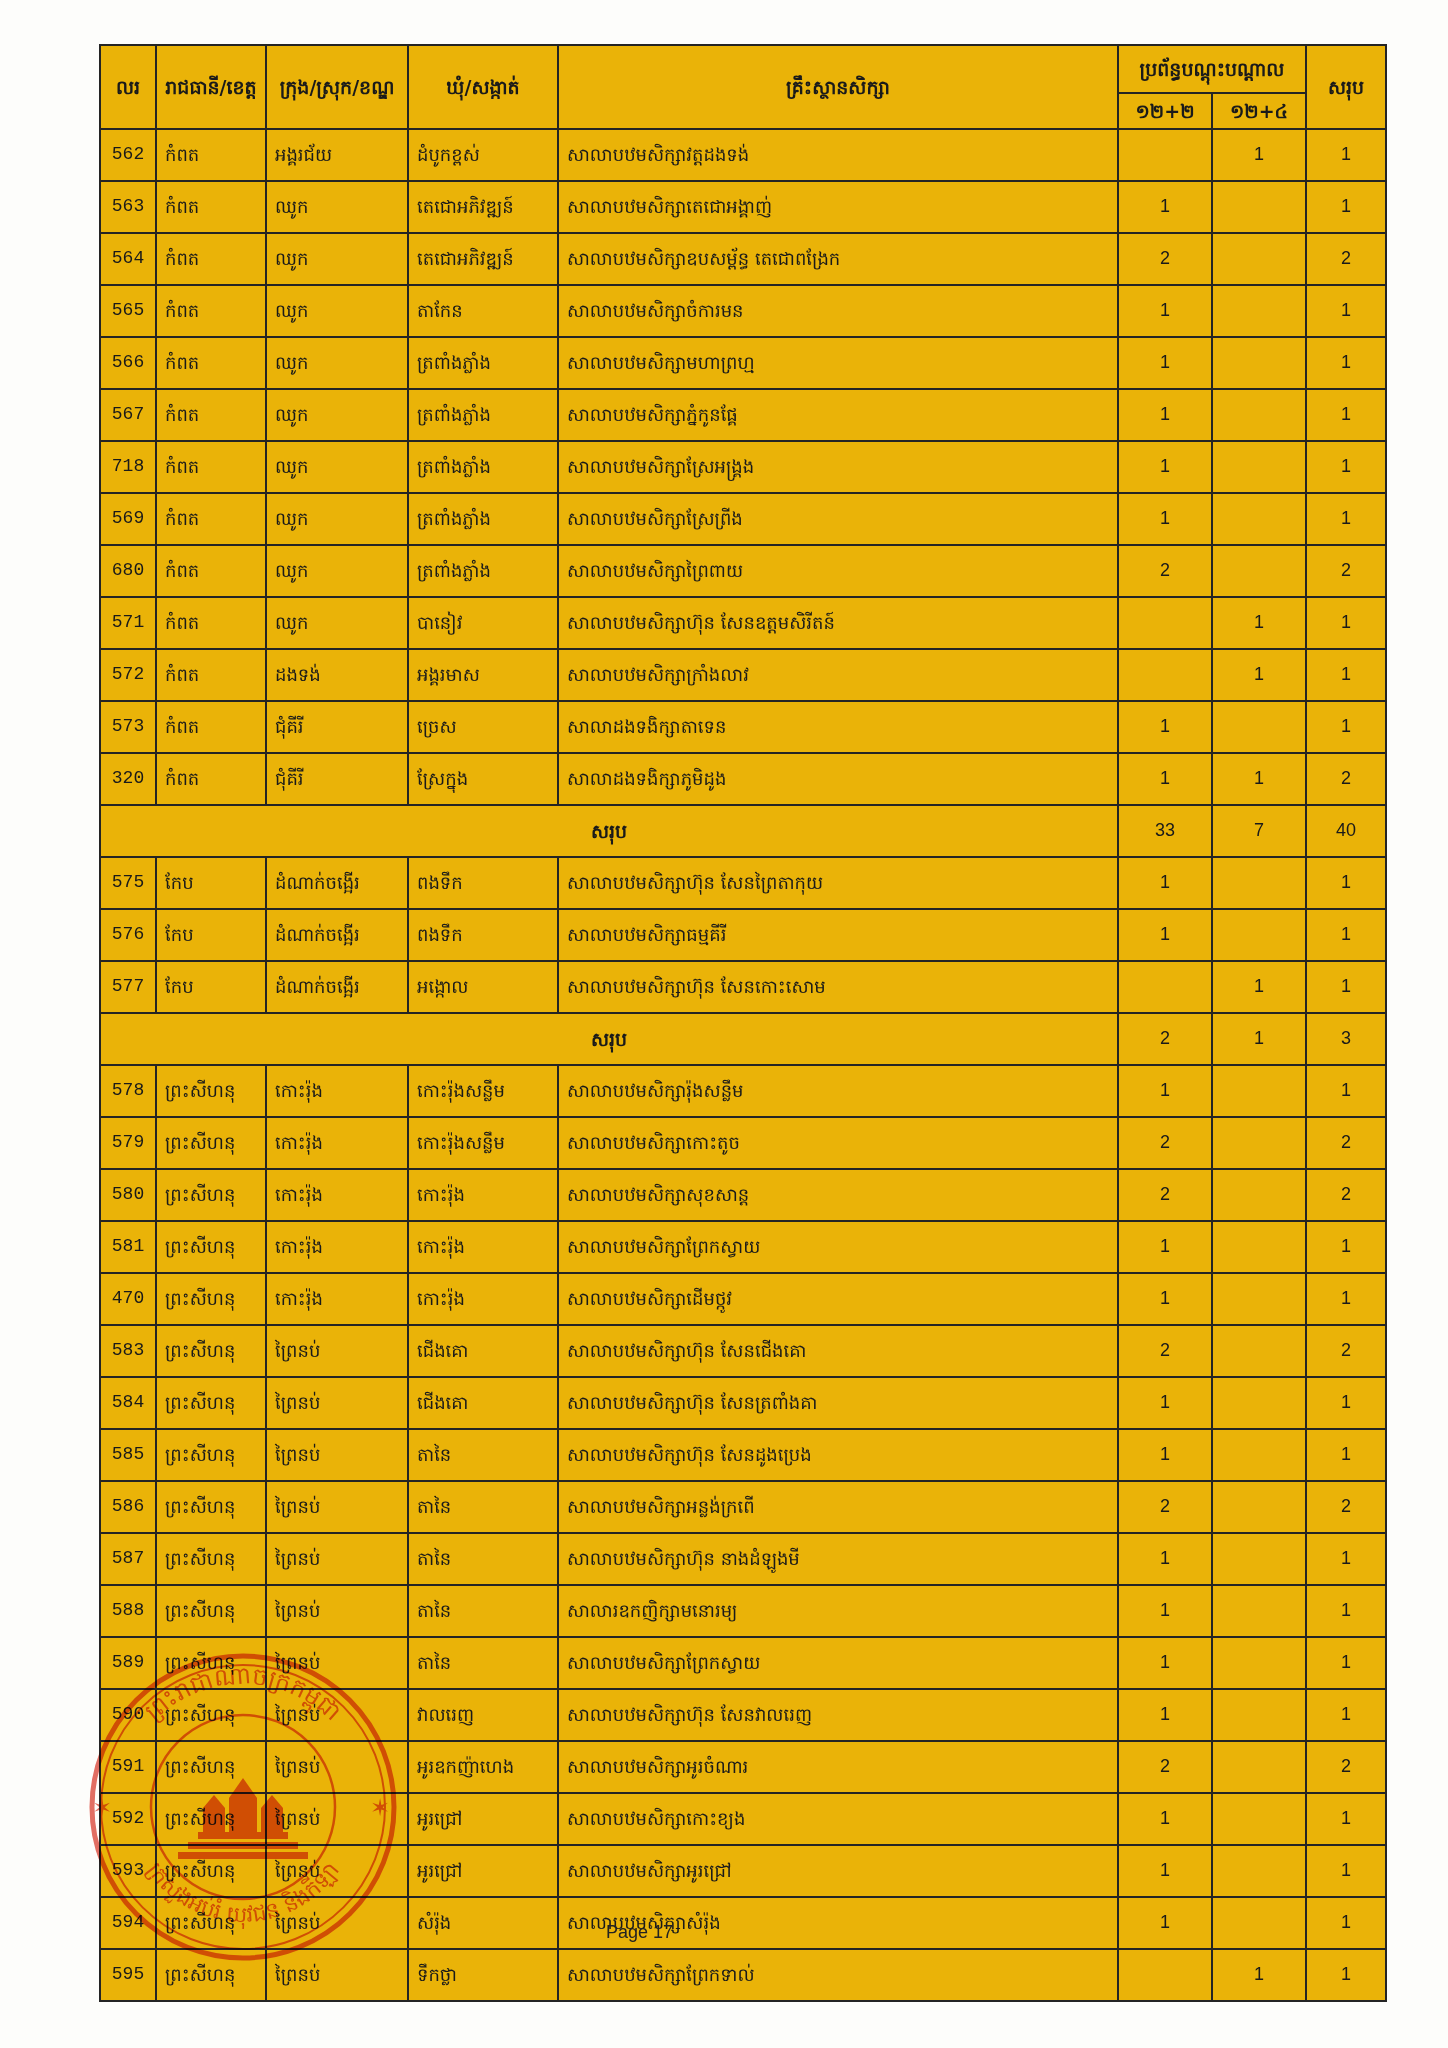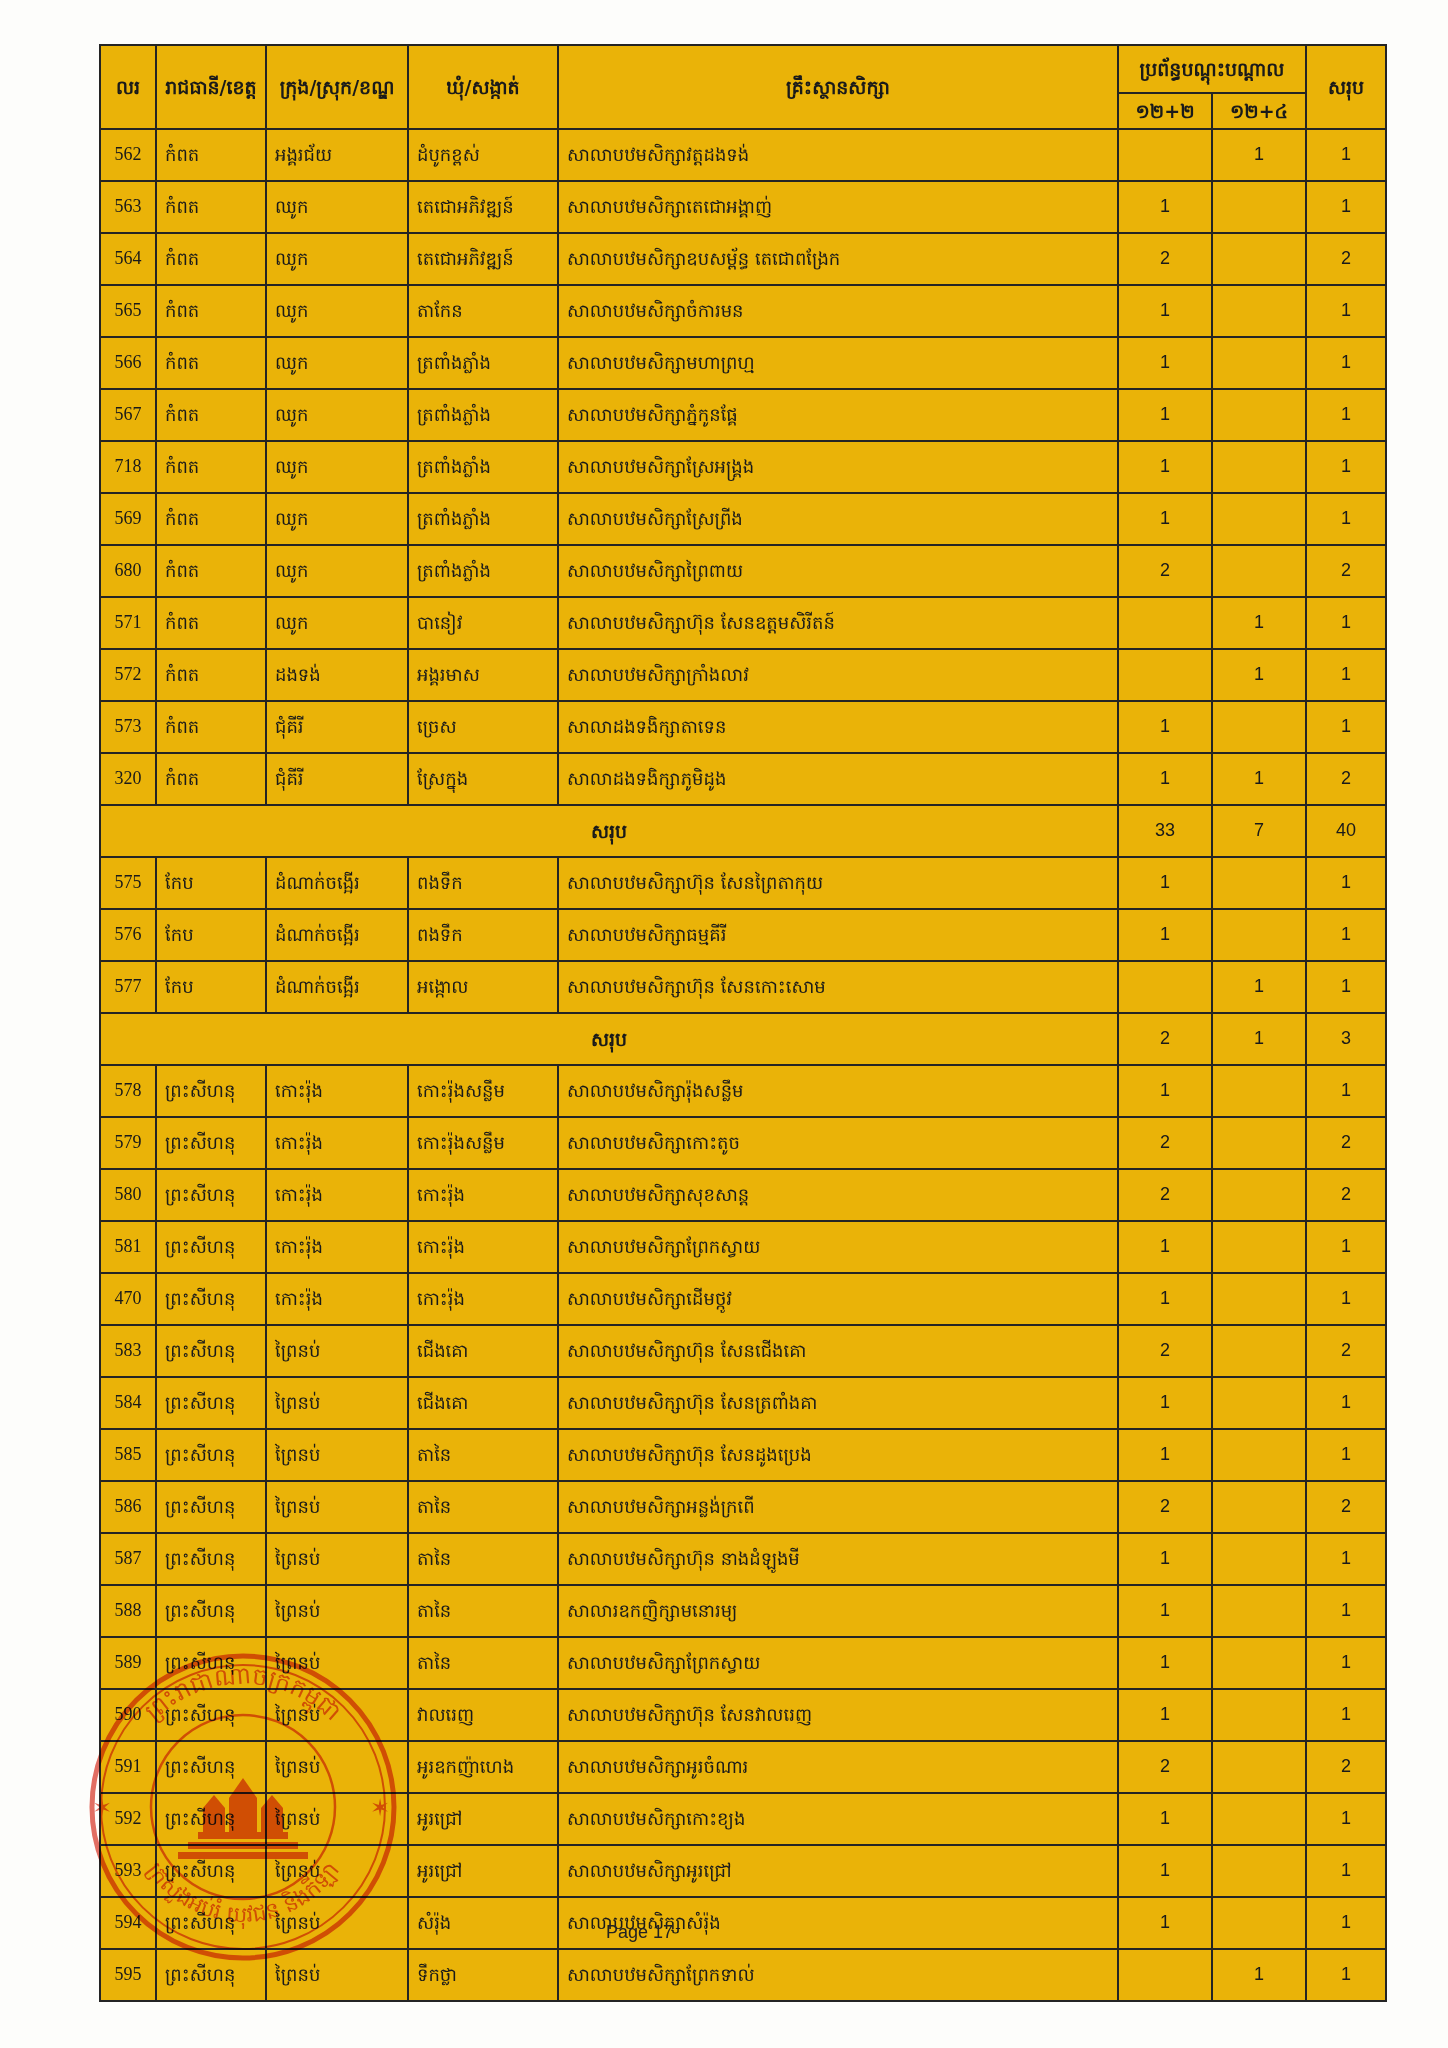--- a/index.html
+++ b/index.html
@@ -21,21 +21,21 @@
     overflow:hidden;white-space:nowrap;
     font-size:18px;line-height:1.1;
     vertical-align:middle;
   }
   table.schools thead th{
     text-align:center;font-weight:700;font-size:19px;padding:2px 4px;
   }
   thead tr.h1 th{height:42px}
   thead tr.h2 th{height:30px}
   tbody td{height:50px}
-  td.c-no{text-align:center;font-family:Liberation Serif, serif;font-size:19px}
+  td.c-no{text-align:center;font-family:Liberation Mono, monospace;font-size:19px}
   td.c-num{text-align:center;font-family:"Liberation Sans",sans-serif;font-size:19px}
   td.c-text{text-align:left}
   tr.subtotal td.sub-label{text-align:center;font-weight:700;font-size:19px}
   .page-footer{
     position:absolute;left:473px;top:1922px;width:200px;
     text-align:right;font-size:18px;color:#222;
     font-family:Liberation Sans, sans-serif;
   }
   .stamp{
     position:absolute;left:78px;top:1642px;

